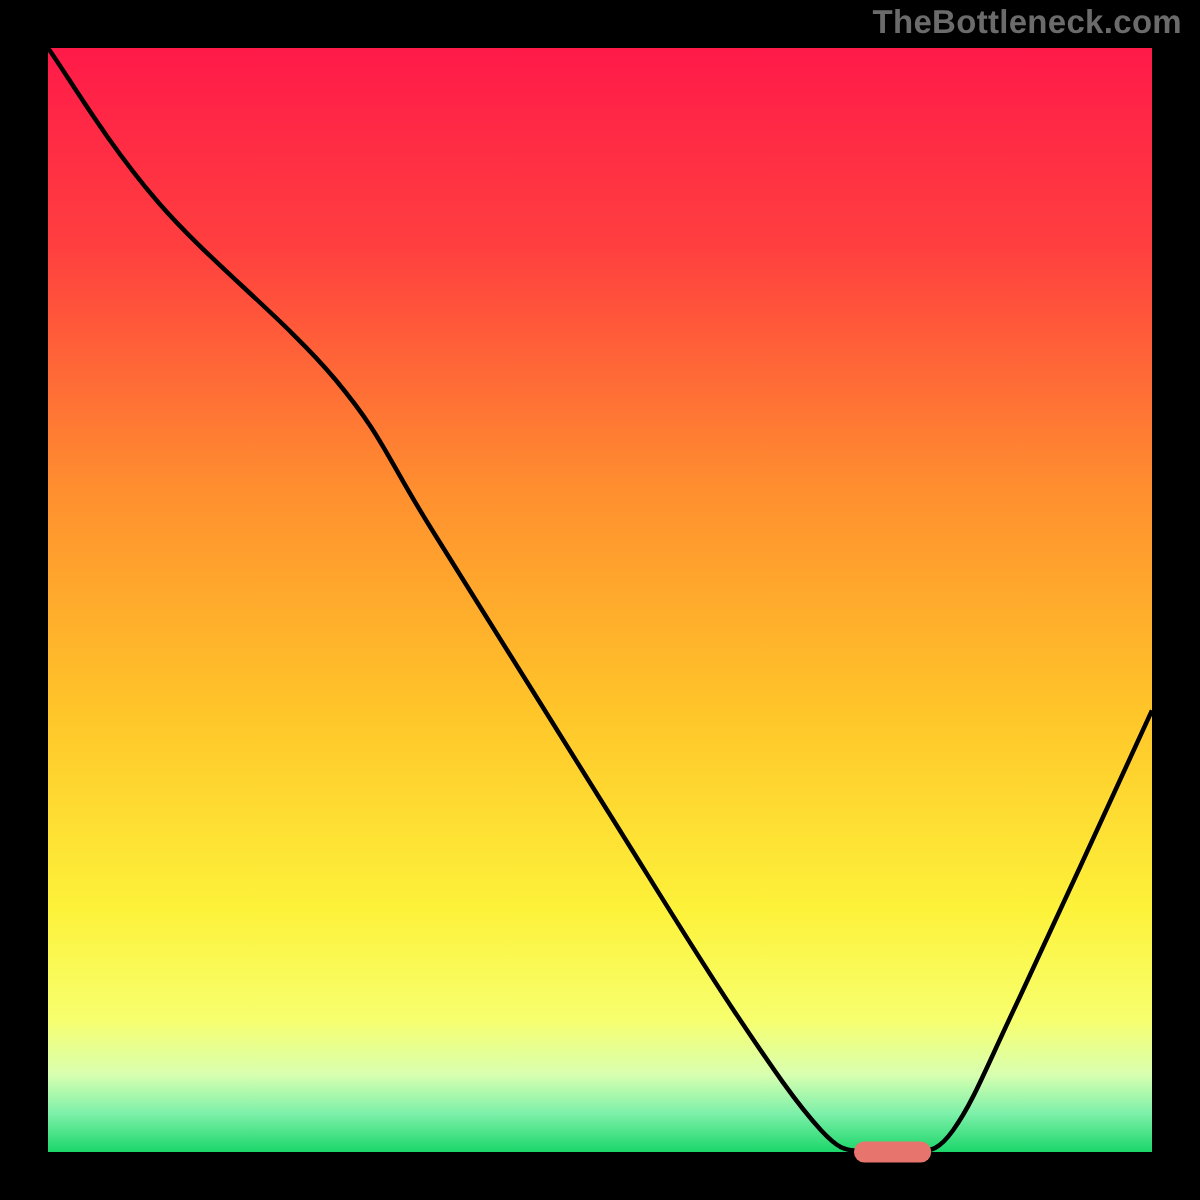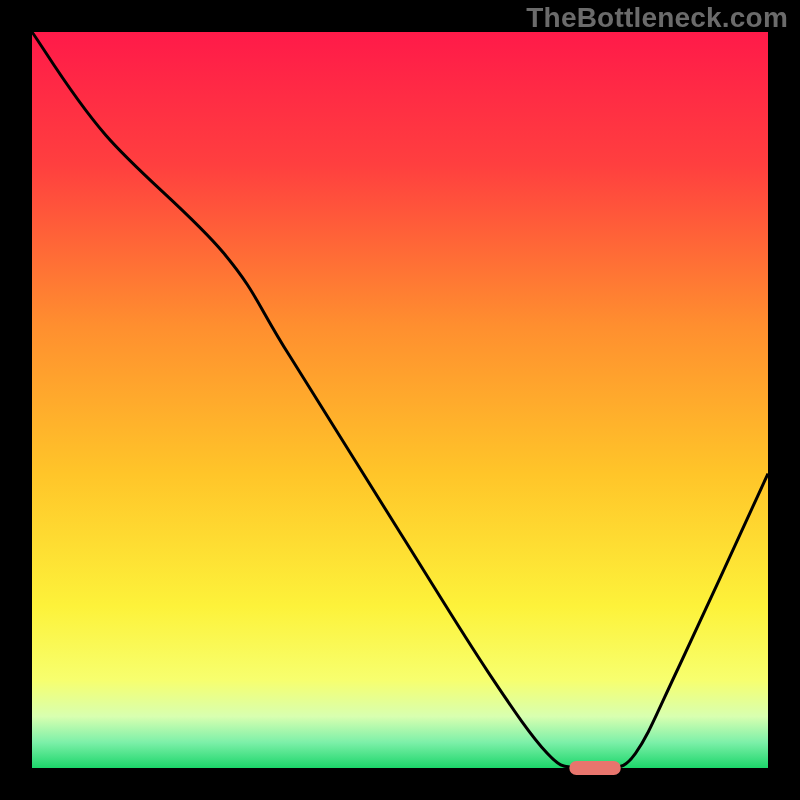--- a/index.html
+++ b/index.html
@@ -13,21 +13,21 @@
   .chart-container {
     position: relative;
     width: 800px;
     height: 800px;
   }
   .watermark {
     position: absolute;
     top: 2px;
     right: 12px;
     font-family: Arial, Helvetica, sans-serif;
-    font-size: 28px;
+    font-size: 22px;
     font-weight: 600;
     color: #6b6b6b;
     letter-spacing: 0.2px;
   }
   svg.plot {
     position: absolute;
     left: 0;
     top: 0;
   }
 </style>

